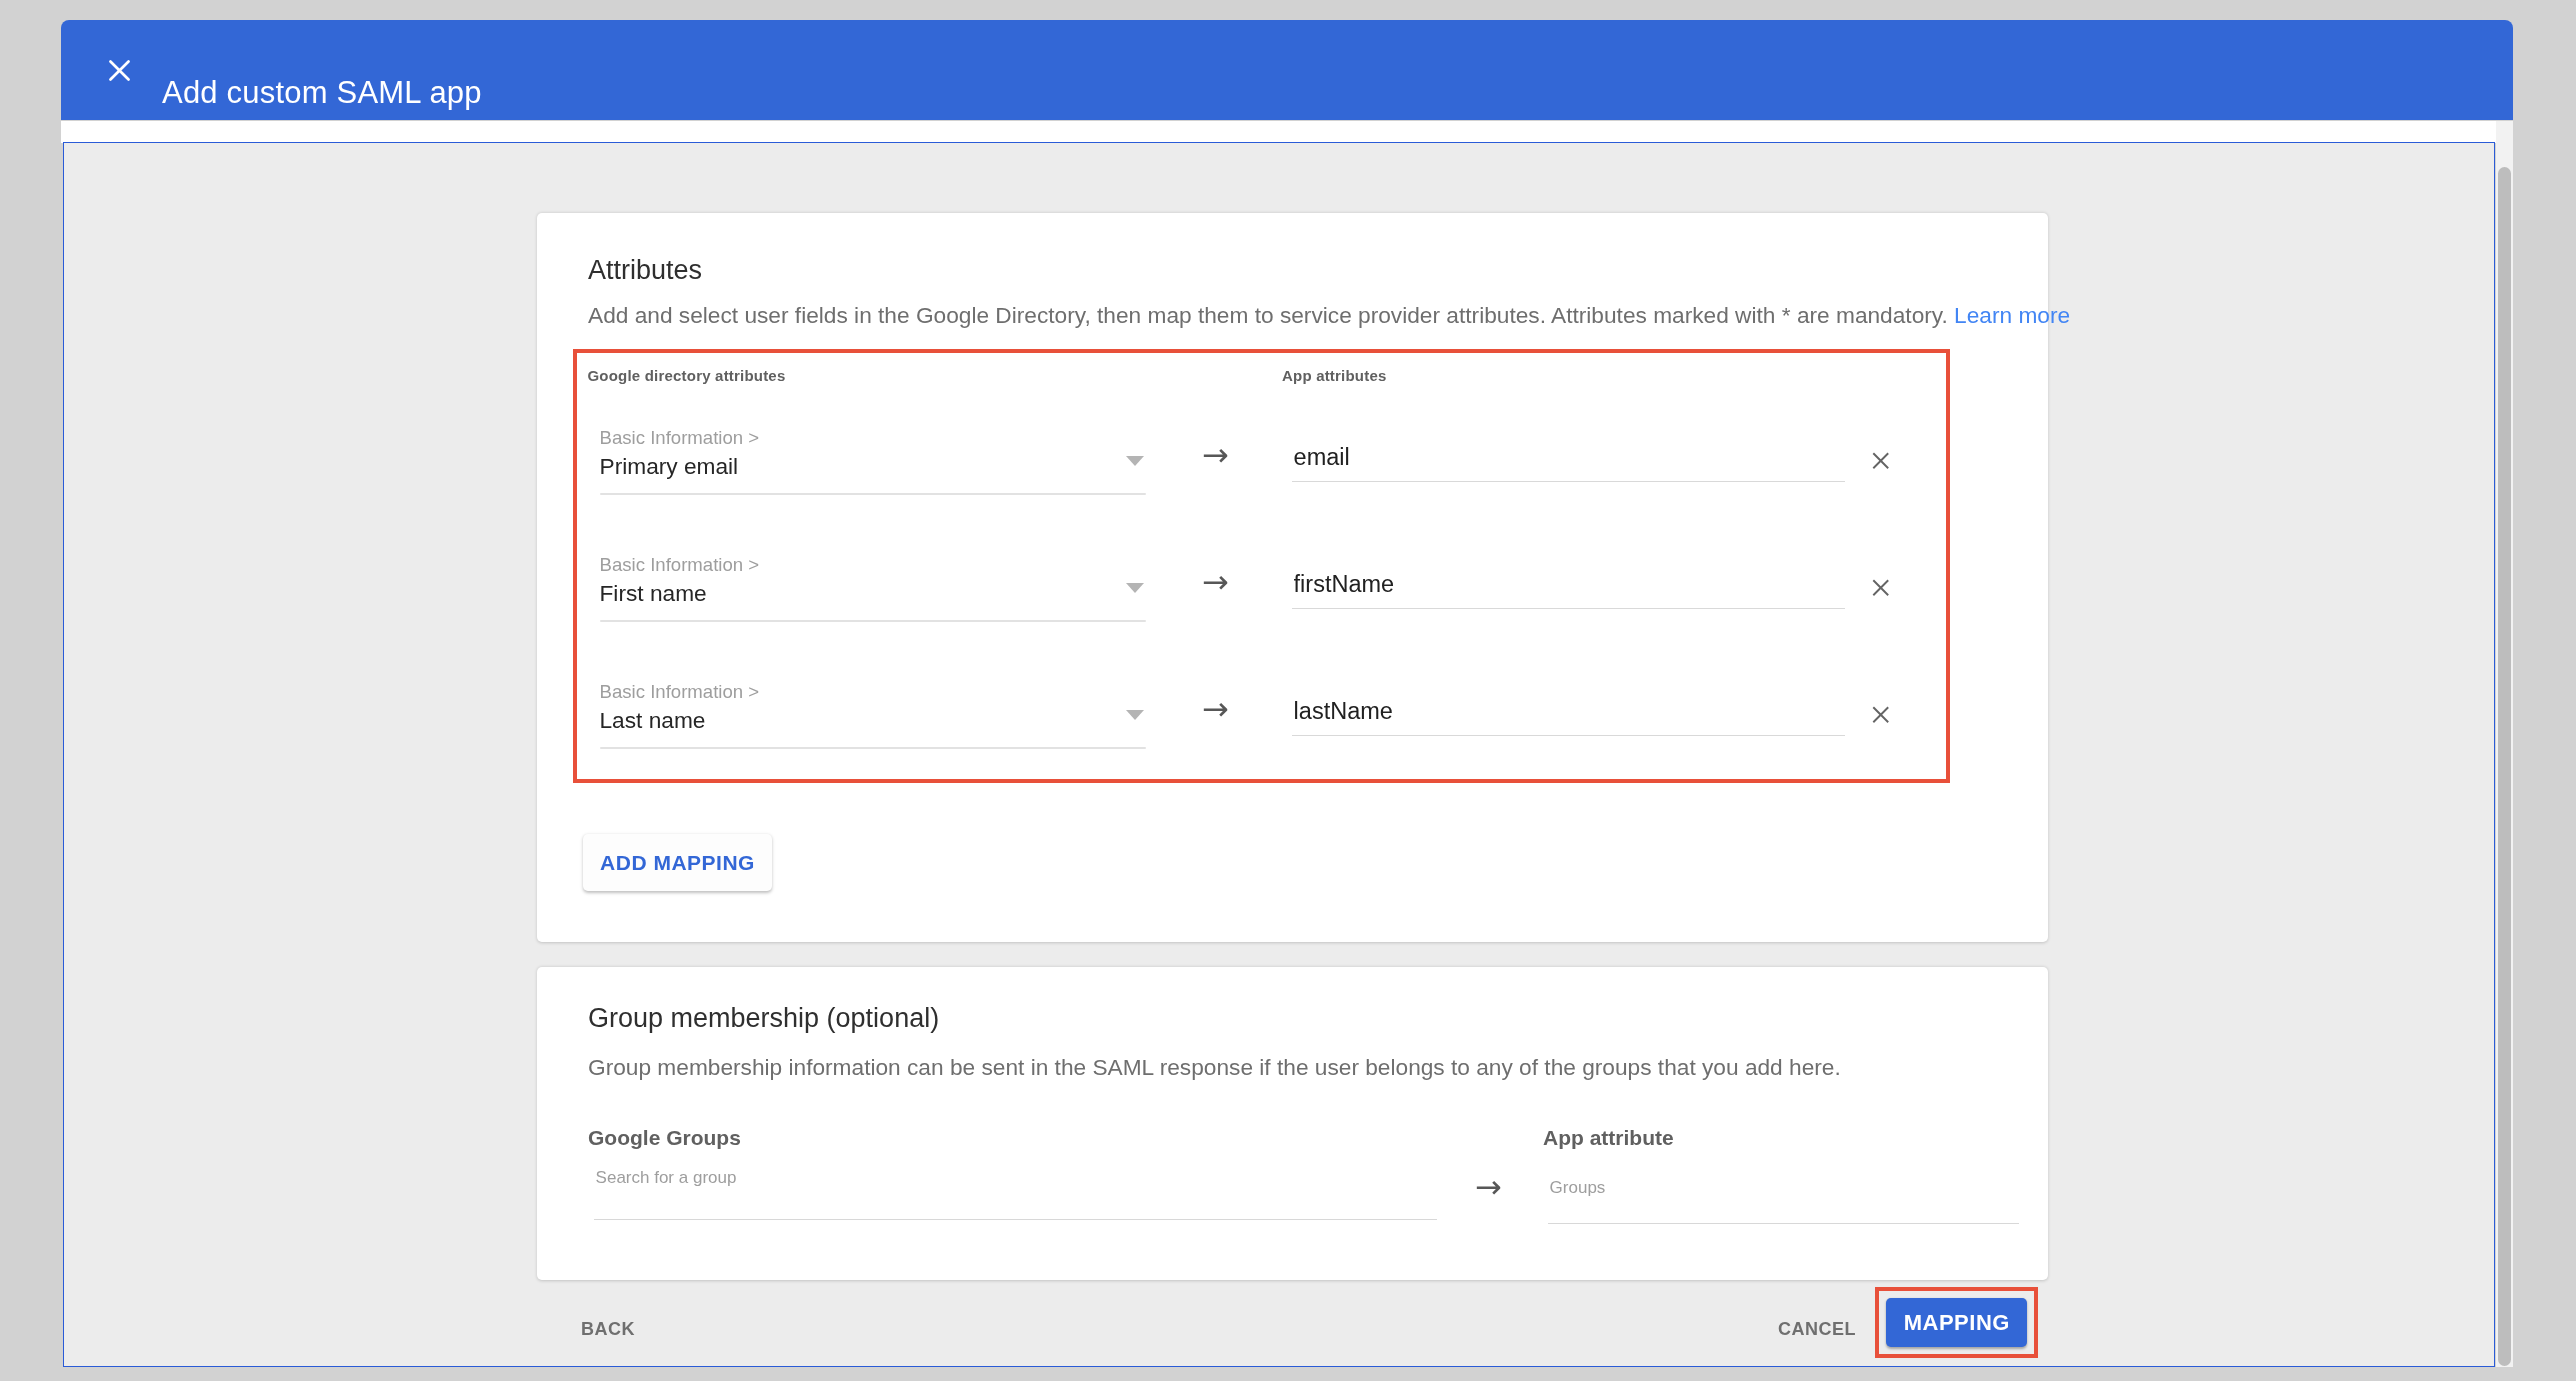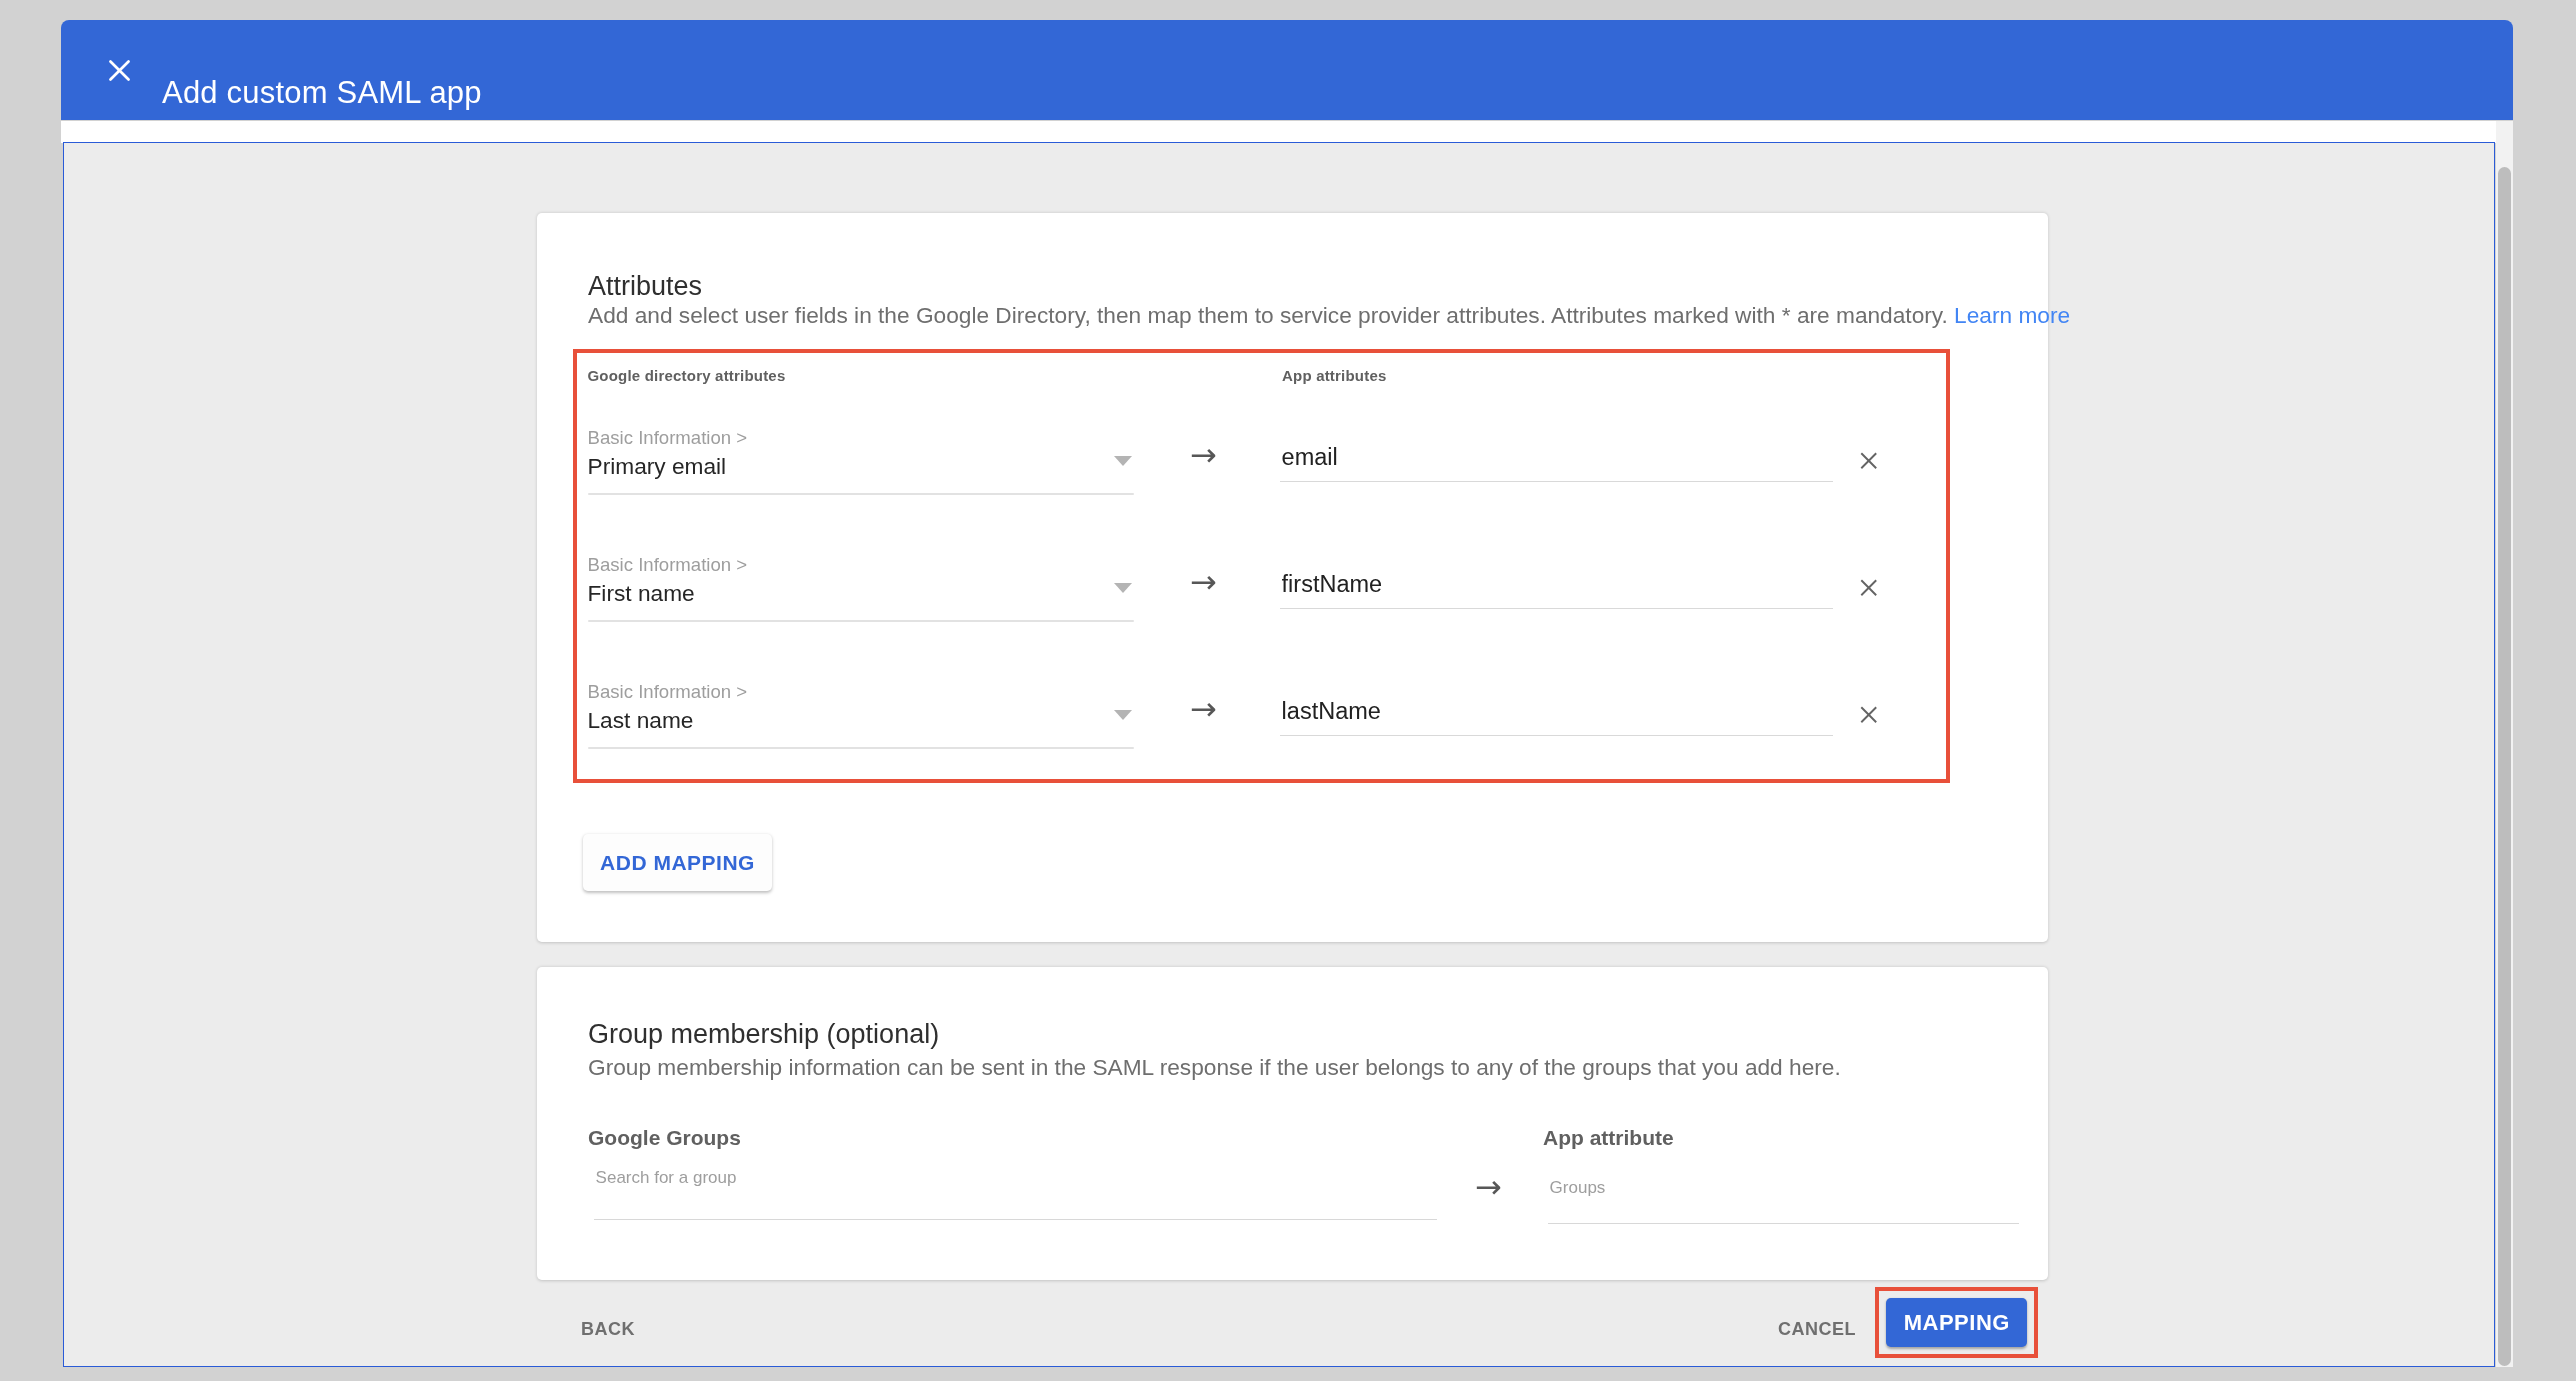--- a/index.html
+++ b/index.html
@@ -38,40 +38,40 @@
     background:#ececec; border:1.6px solid #2a5bd7;
   }
   .card {
     position:absolute; background:#ffffff; border-radius:4.9px;
     box-shadow:0 0.8px 3.2px rgba(0,0,0,0.18);
   }
   .card1 { left:473px; top:70px;  width:1511px; height:729px; }
   .card2 { left:473px; top:824px; width:1511px; height:313px; }
   .card-title {
     position:absolute; left:51px; font-size:27px; line-height:31px;
-    color:#2f2f2f; font-weight:400; white-space:nowrap;margin-top:16px;
+    color:#2f2f2f; font-weight:400; white-space:nowrap;
   }
   .card-desc {
     position:absolute; left:51px; font-size:22.7px; line-height:27.5px;
     color:#6e6e6e; white-space:nowrap;
   }
   .link { color:#4285f4; text-decoration:none; cursor:pointer; }
   
   .redbox {
     position:absolute; left:36px; top:136px; width:1377px; height:434px;
     border:4px solid #e8503a;
   }
   .col-header {
     position:absolute; top:13.8px; font-size:15px; font-weight:700;
     color:#606060; letter-spacing:0.2px; white-space:nowrap;
   }
   .col-header.left  { left:10.5px; }
   .col-header.right { left:705px; }
   .rows { position:absolute; left:0; right:0; top:71px; }
-  .mapping-row { position:relative; height:127px; }
+  .mapping-row { position:relative; height:127px;margin-left:12px; }
   .dir-select {
     position:absolute; left:10.5px; top:0; width:557px; height:77px; cursor:pointer;
   }
   .dir-cat {
     position:absolute; left:0; top:3.2px; font-size:18.6px; line-height:22.7px;
     color:#9e9e9e; white-space:nowrap;
   }
   .dir-val {
     position:absolute; left:0; top:29px; font-size:22.7px; line-height:27.5px;
     color:#262626; white-space:nowrap;

